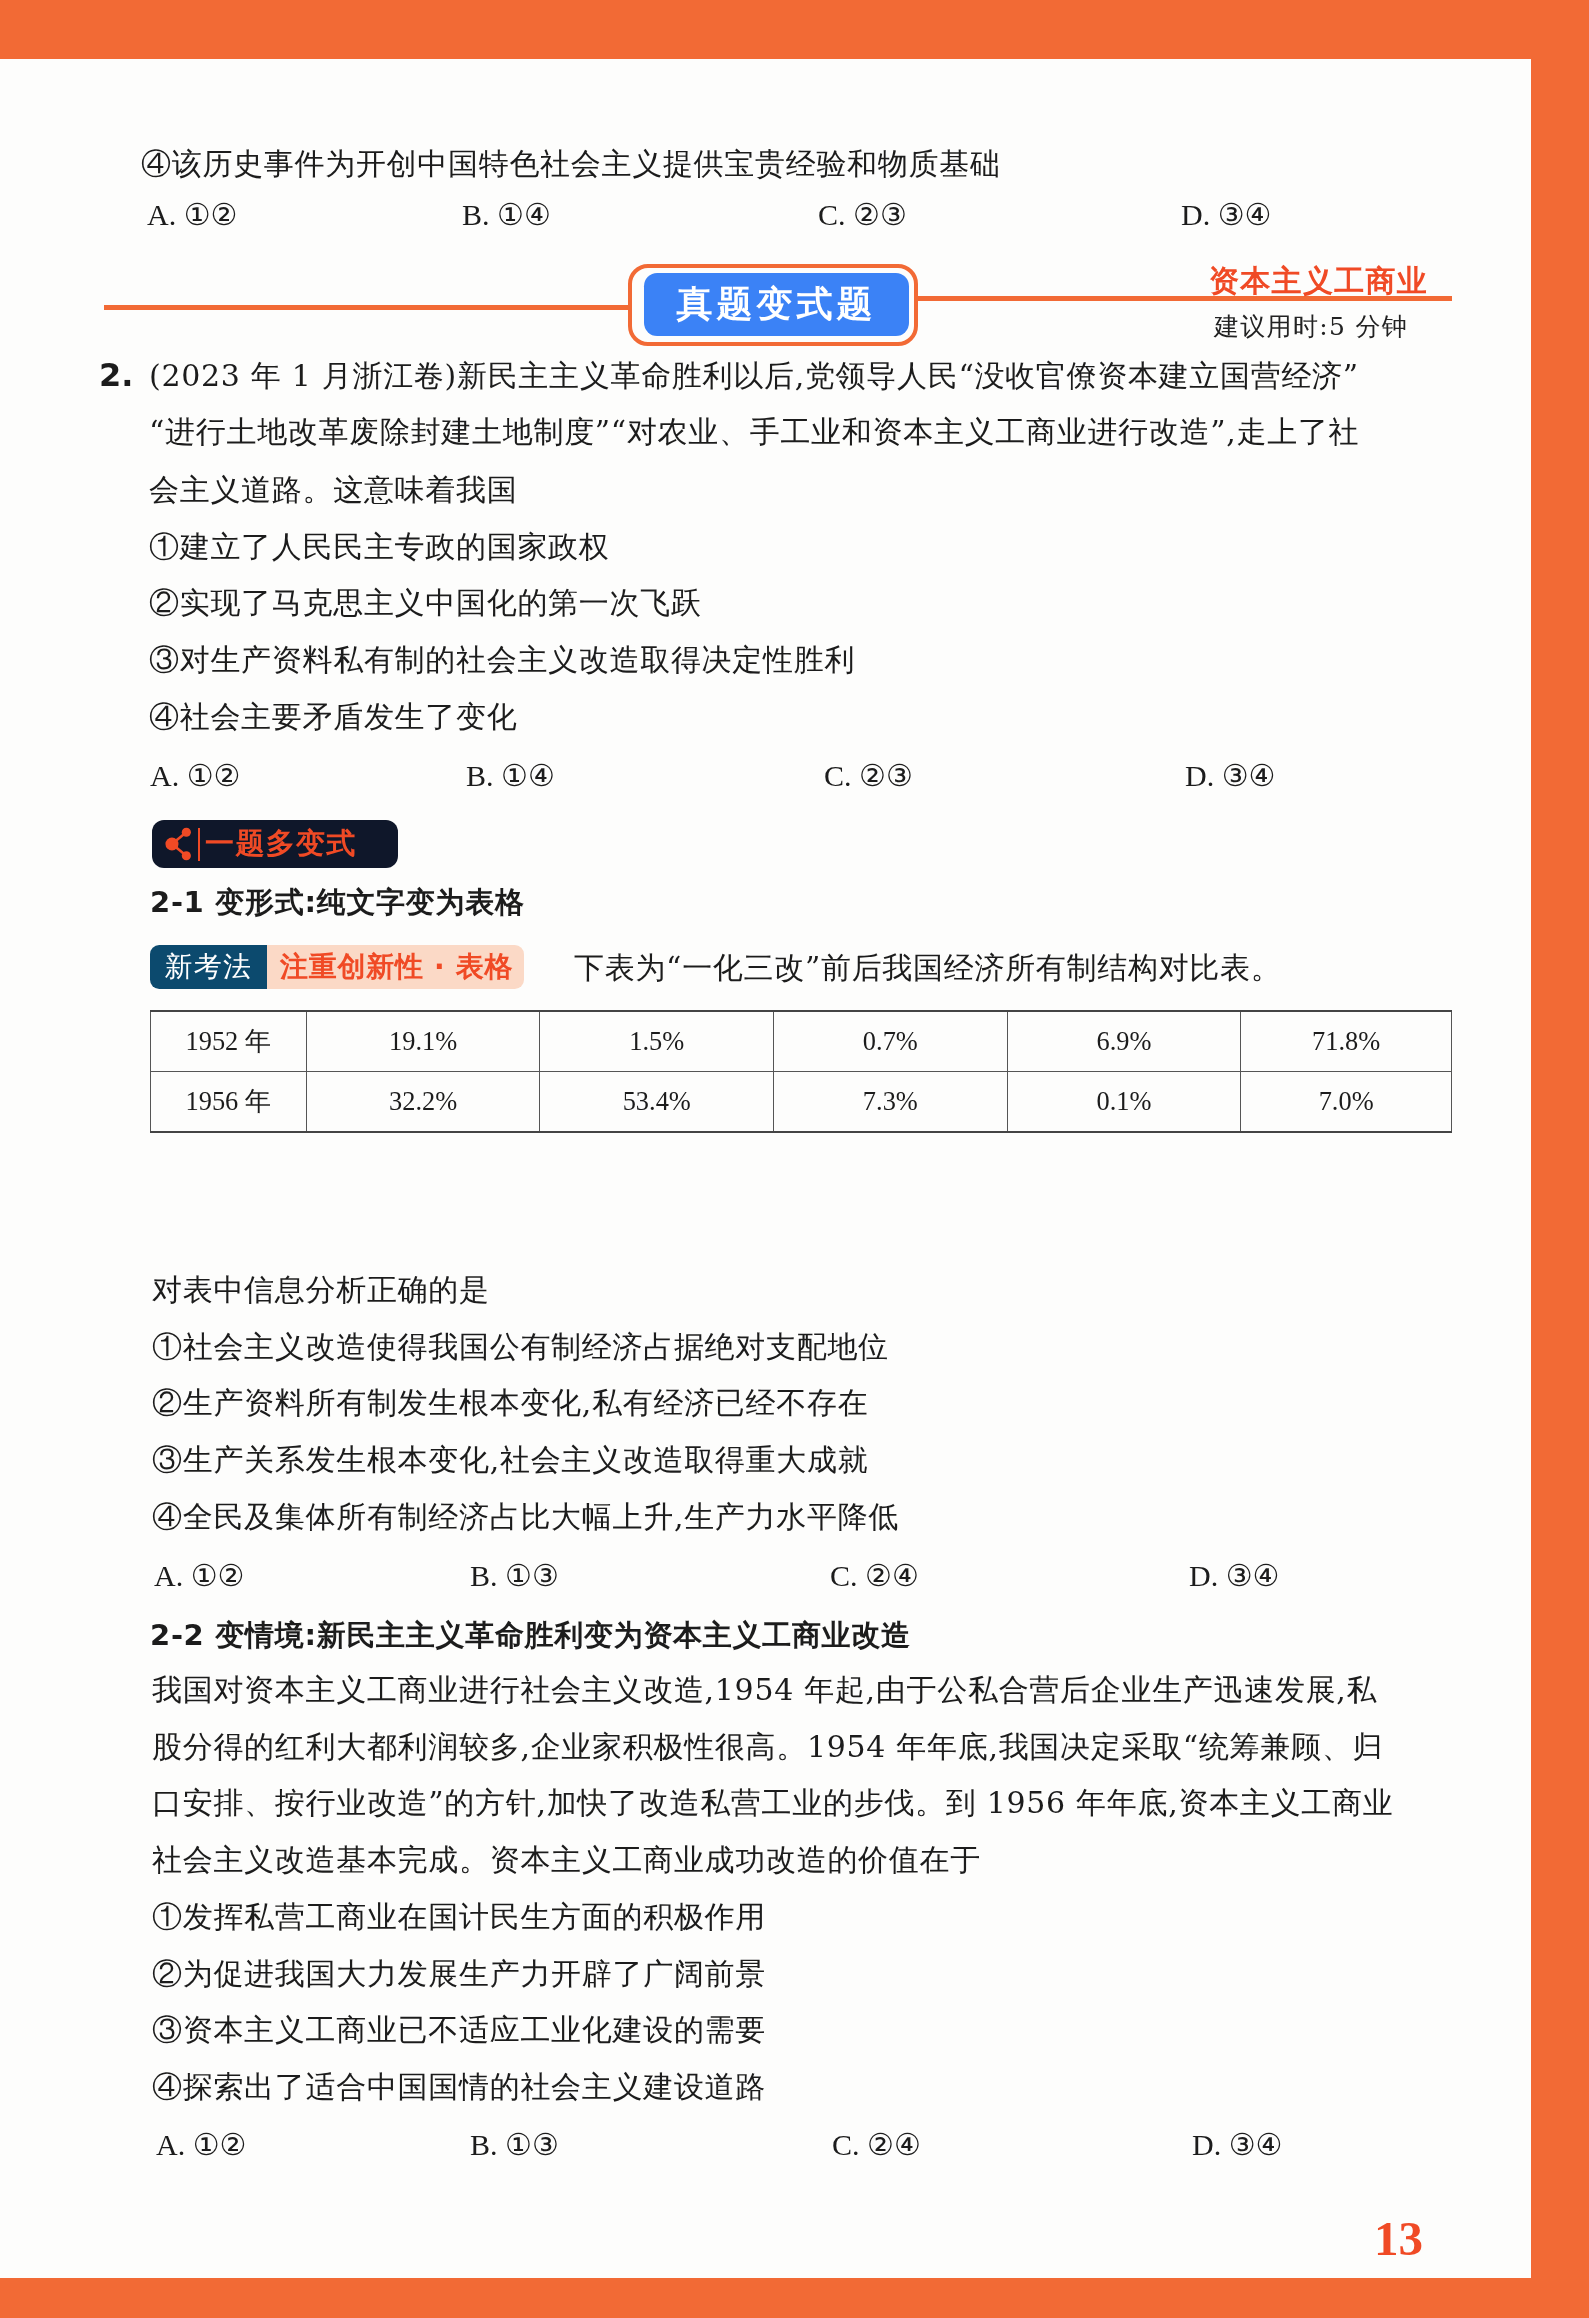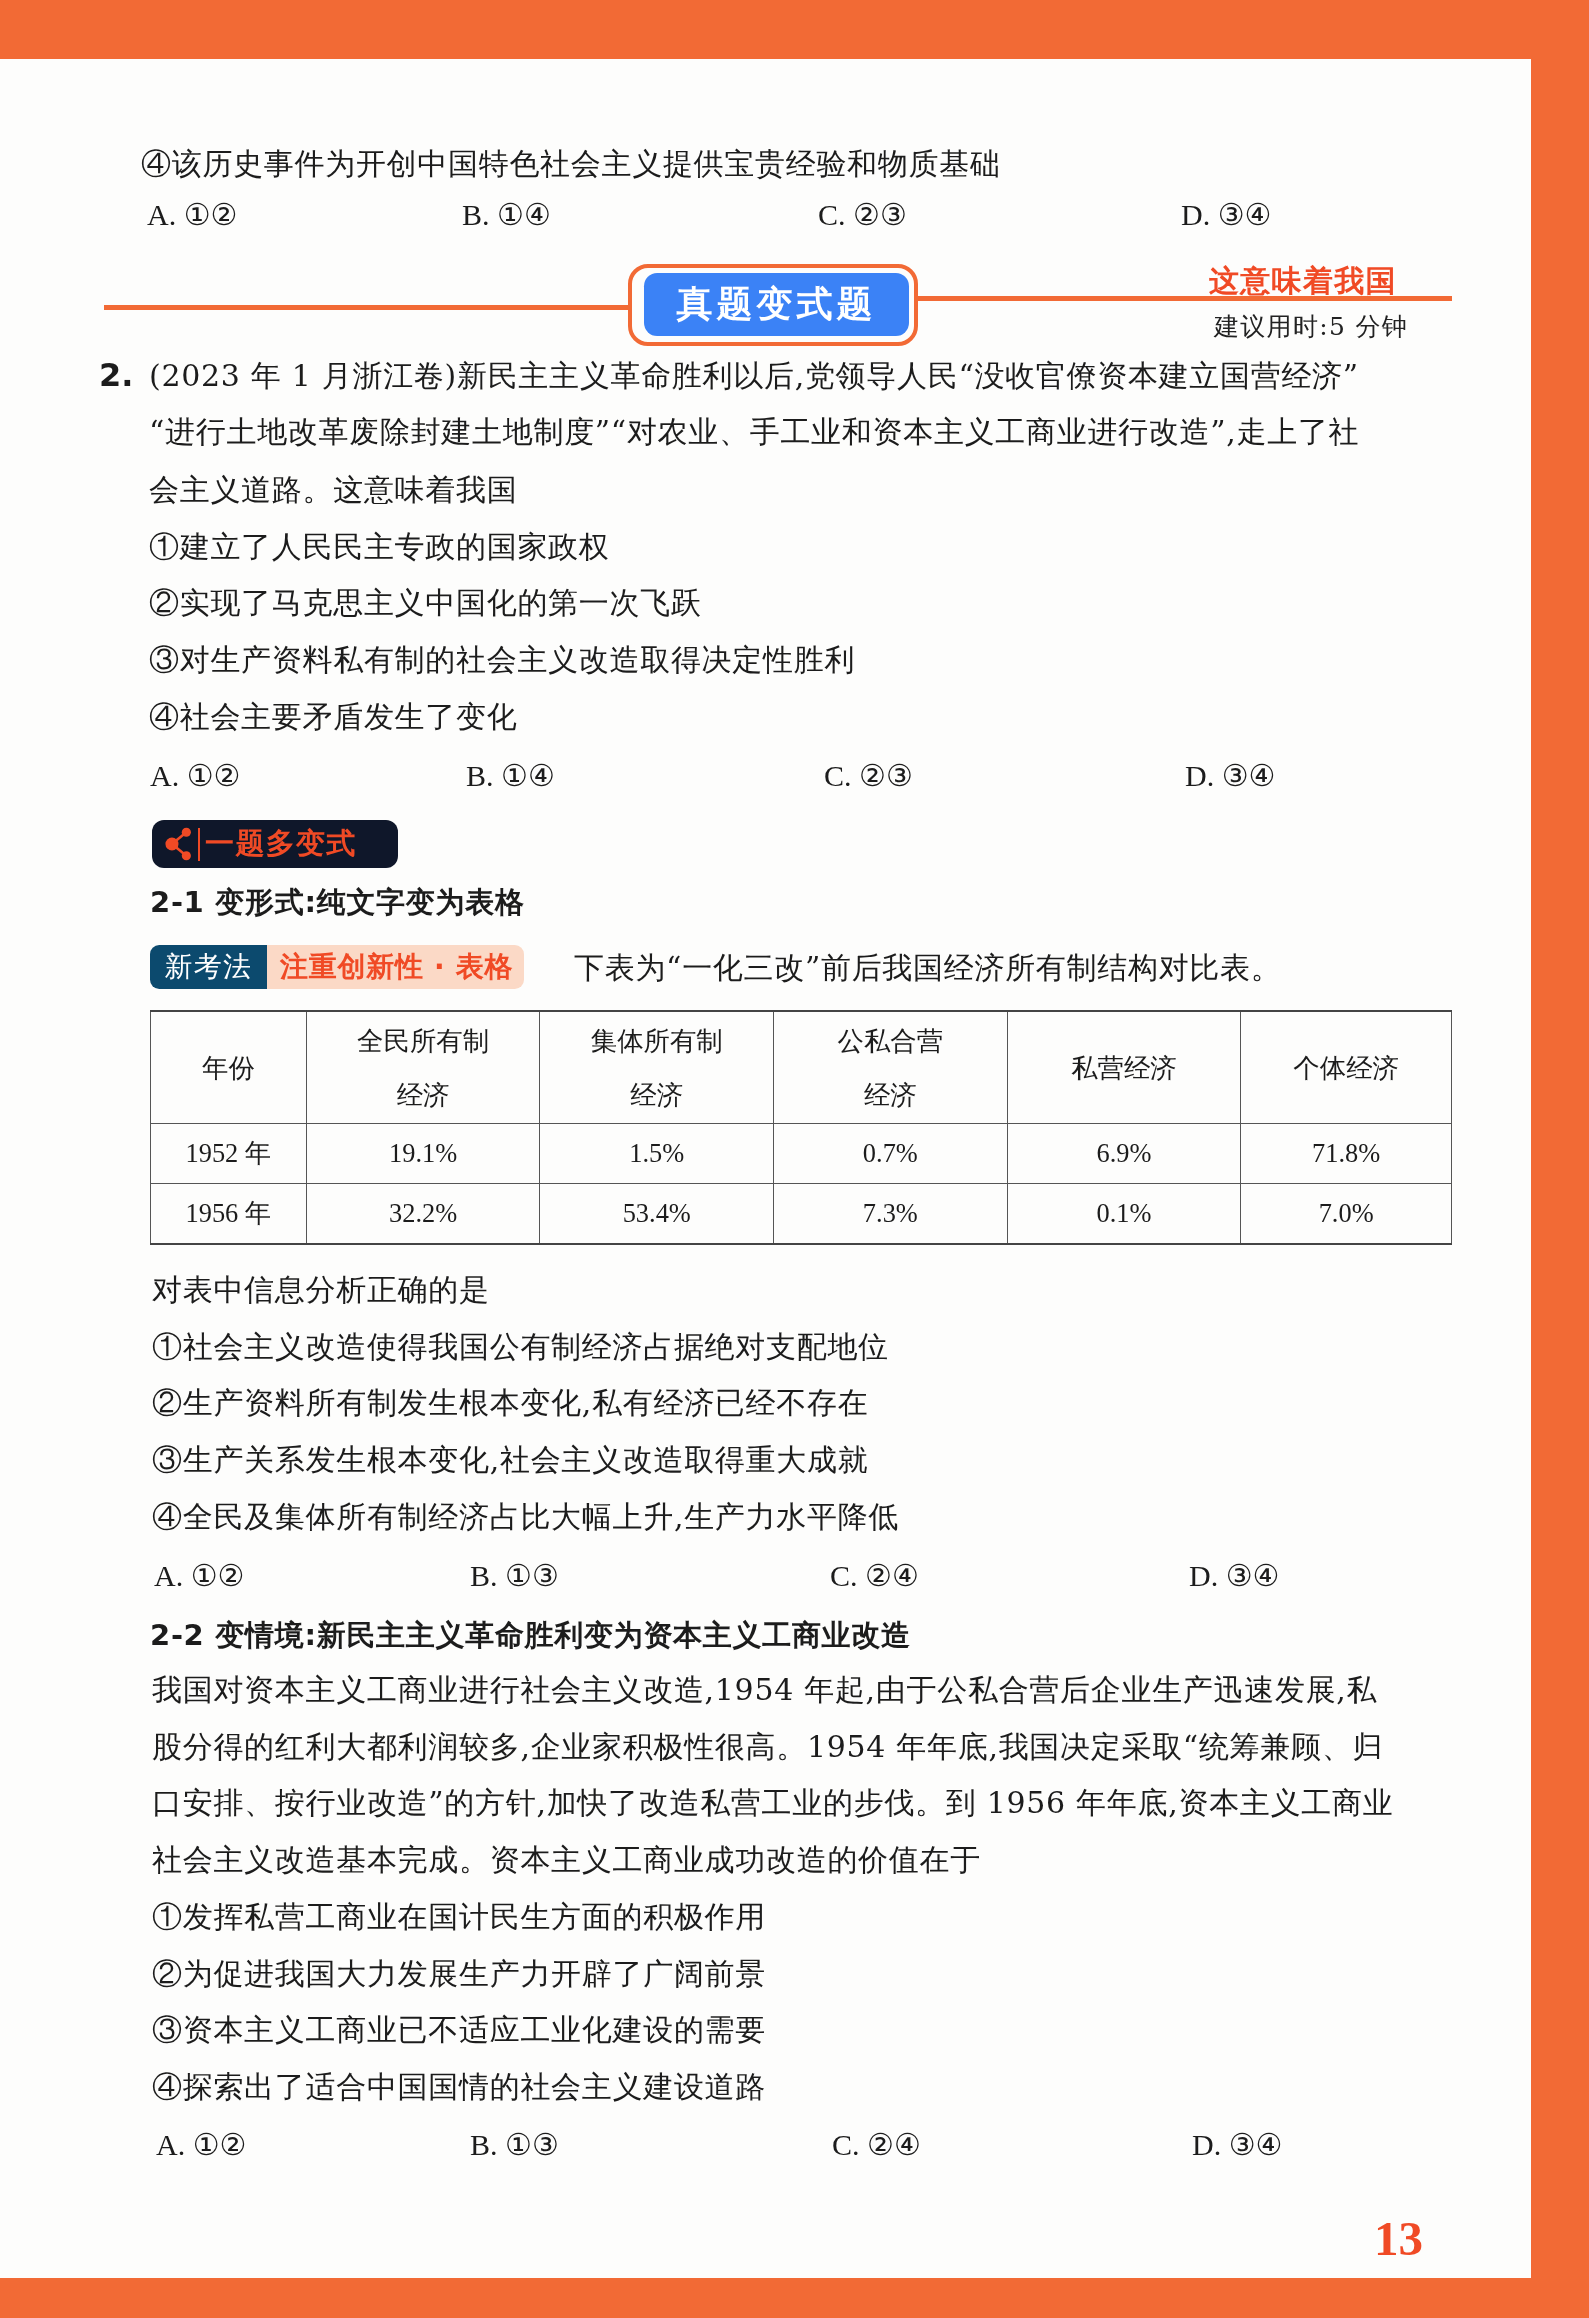--- a/index.html
+++ b/index.html
@@ -74,21 +74,21 @@
 <div class="abs txt" style="left:141px;top:144px;">④该历史事件为开创中国特色社会主义提供宝贵经验和物质基础</div>
 <div class="abs opt" style="left:147px;top:197px;">A. ①②</div>
 <div class="abs opt" style="left:462px;top:197px;">B. ①④</div>
 <div class="abs opt" style="left:818px;top:197px;">C. ②③</div>
 <div class="abs opt" style="left:1181px;top:197px;">D. ③④</div>
 
 <div class="rule-left"></div>
 <div class="rule-right"></div>
 <div class="badge-frame"></div>
 <div class="badge">真题变式题</div>
-<div class="abs brand">这意味着我国</div>
+<div class="abs brand">资本主义工商业</div>
 <div class="abs timehint">建议用时:5 分钟</div>
 
 <div class="abs qnum" style="left:99px;top:356px;">2.</div>
 <div class="abs txt" style="left:149px;top:356px;">(2023 年 1 月浙江卷)新民主主义革命胜利以后,党领导人民“没收官僚资本建立国营经济”</div>
 <div class="abs txt" style="left:149px;top:412px;">“进行土地改革废除封建土地制度”“对农业、手工业和资本主义工商业进行改造”,走上了社</div>
 <div class="abs txt" style="left:149px;top:470px;">会主义道路。这意味着我国</div>
 <div class="abs txt" style="left:149px;top:527px;">①建立了人民民主专政的国家政权</div>
 <div class="abs txt" style="left:149px;top:583px;">②实现了马克思主义中国化的第一次飞跃</div>
 <div class="abs txt" style="left:149px;top:640px;">③对生产资料私有制的社会主义改造取得决定性胜利</div>
 <div class="abs txt" style="left:149px;top:697px;">④社会主要矛盾发生了变化</div>
@@ -121,28 +121,20 @@
 <table class="own">
   <colgroup>
     <col style="width:156px">
       <col style="width:234px">
       <col style="width:234px">
       <col style="width:234px">
       <col style="width:234px">
       <col style="width:211px">
   </colgroup>
   <tbody>
-      <tr class="hd">
-    <th><span>年份</span></th>
-    <th><span>全民所有制</span><br><span>经济</span></th>
-    <th><span>集体所有制</span><br><span>经济</span></th>
-    <th><span>公私合营</span><br><span>经济</span></th>
-    <th><span>私营经济</span></th>
-    <th><span>个体经济</span></th>
-  </tr>
   <tr class="r">
     <td>1952 年</td>
     <td>19.1%</td>
     <td>1.5%</td>
     <td>0.7%</td>
     <td>6.9%</td>
     <td>71.8%</td>
   </tr>
   <tr class="r">
     <td>1956 年</td>

